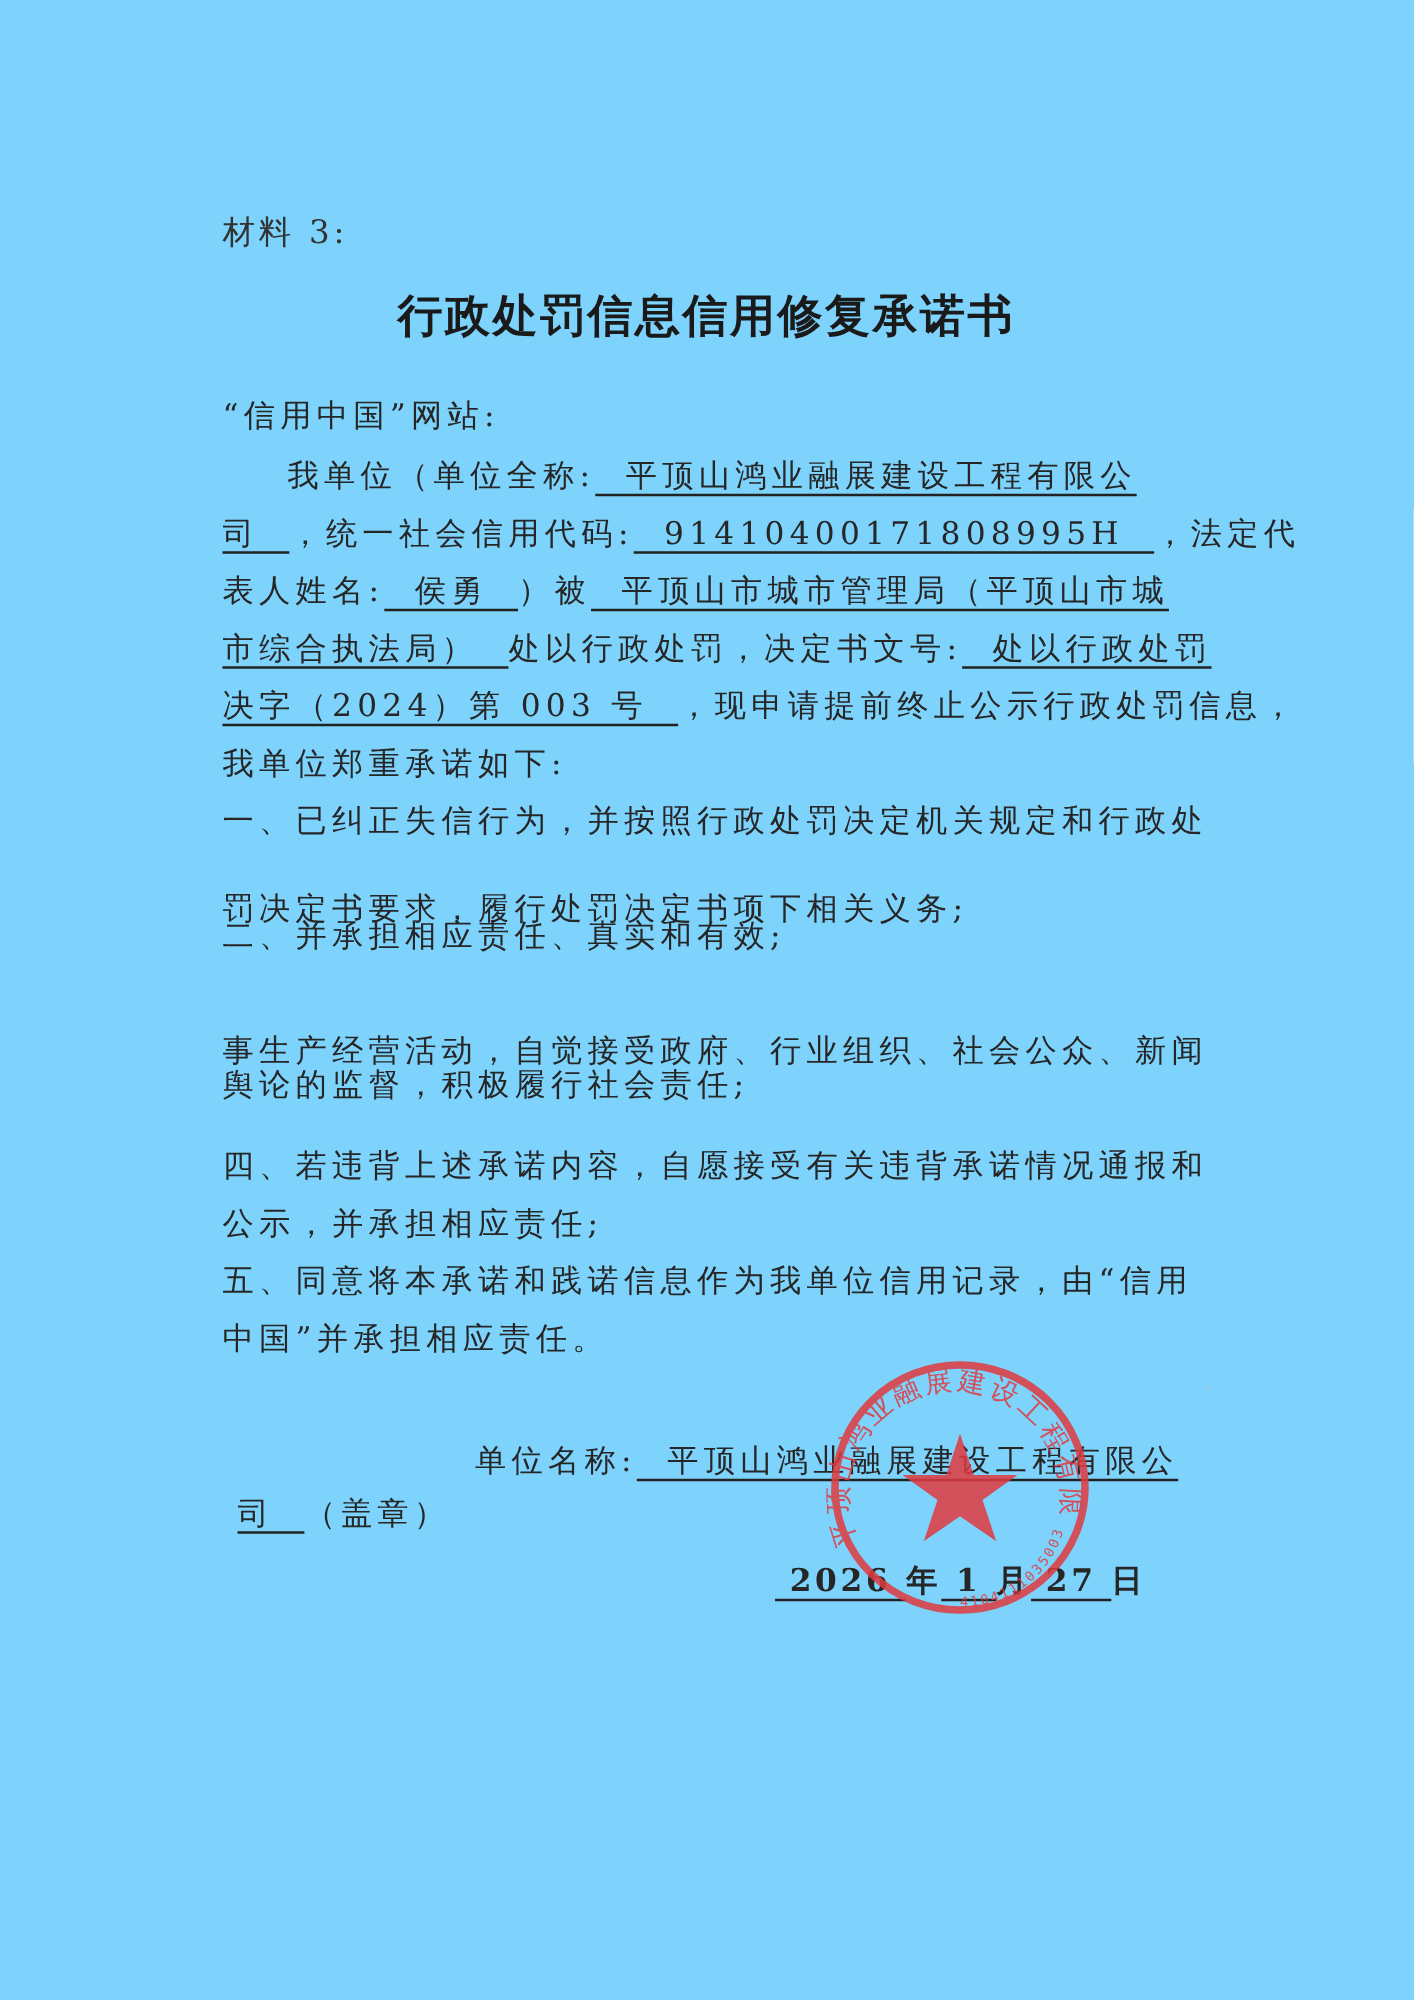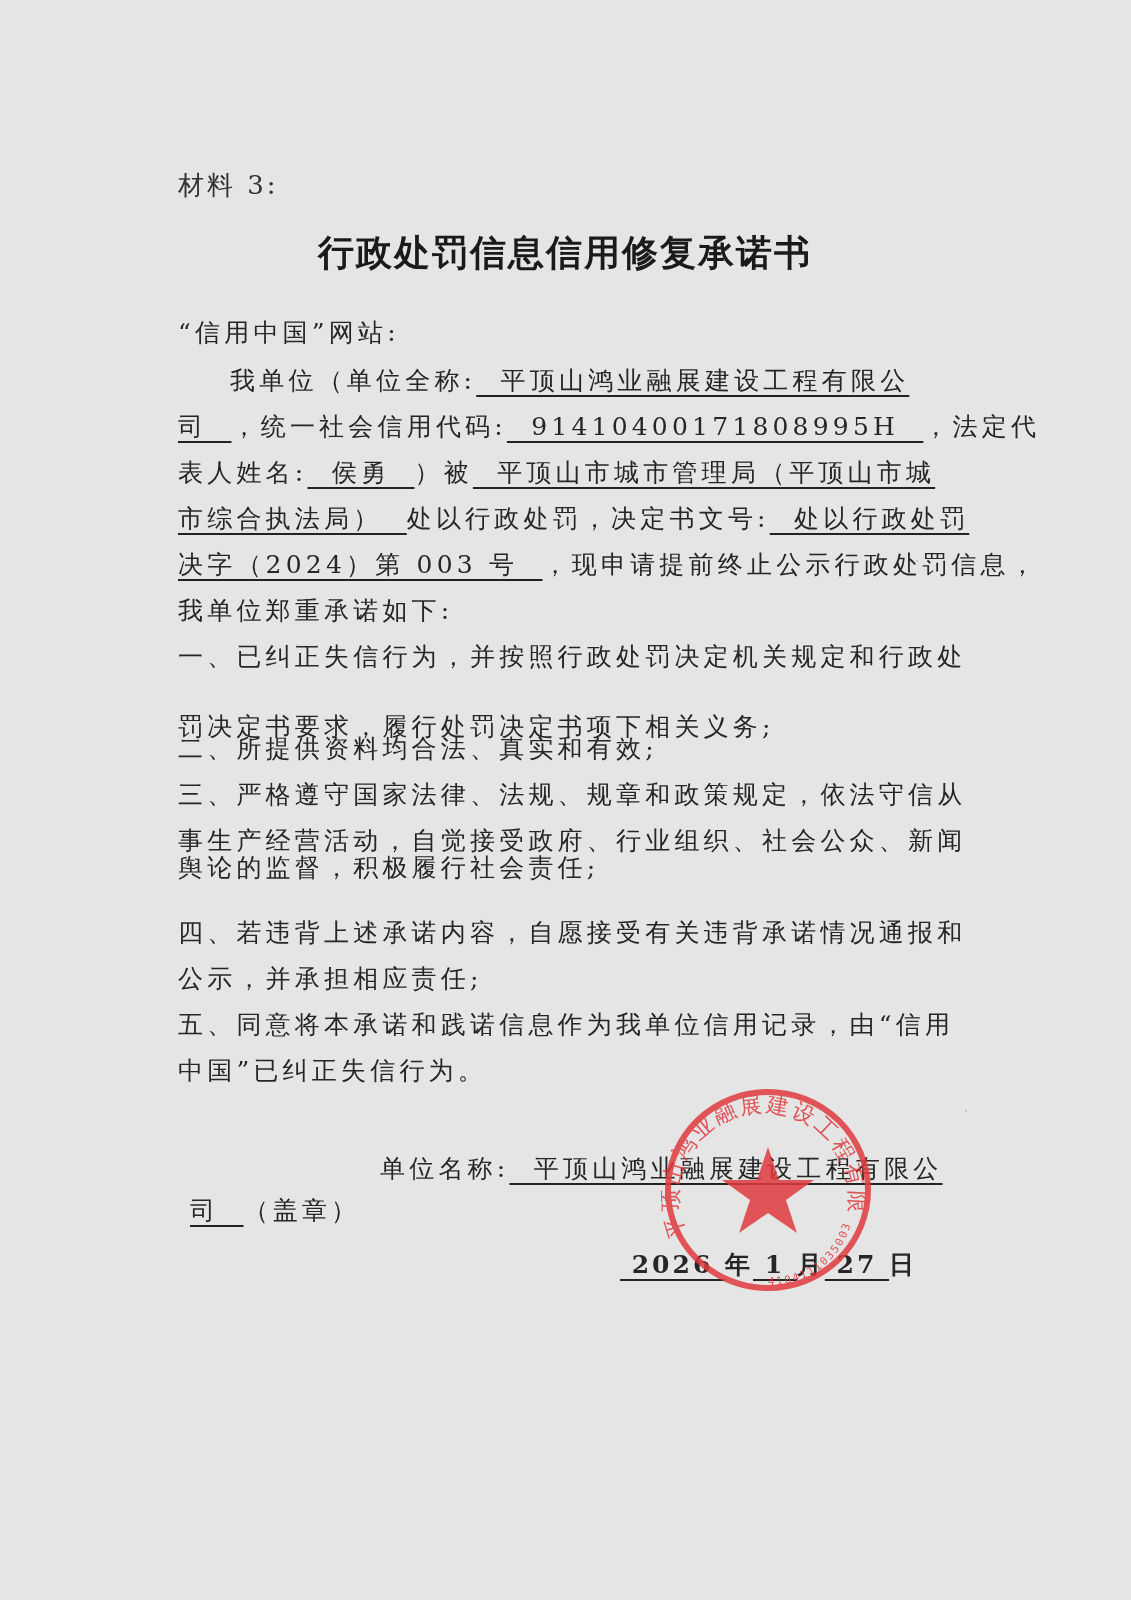--- a/index.html
+++ b/index.html
@@ -12,21 +12,21 @@
       height: 1600px;
       position: relative;
       overflow: hidden;
       font-family: "DejaVu Serif", "Liberation Serif", serif;
       color: #1f1f1f;
     }
     .page {
       position: absolute;
       left: 0; top: 0;
       width: 1131px; height: 1600px;
-      background: #e5e5e5;
+      background: #7dd3fc;
     }
     .line {
       position: absolute;
       left: 178px;
       font-size: 25px;
       line-height: 30px;
       white-space: nowrap;
       letter-spacing: 4.2px;
       color: #262626;
     }
@@ -101,31 +101,30 @@
 
   <div class="line" style="top:550px;">
     <span class="u">决字（2024）第 003 号  </span><span>，现申请提前终止公示行政处罚信息，</span>
   </div>
 
   <div class="line" style="top:596px;">我单位郑重承诺如下:</div>
 
   <div class="line" style="top:642px;">一、已纠正失信行为，并按照行政处罚决定机关规定和行政处</div>
   <div class="line" style="top:712px;">罚决定书要求，履行处罚决定书项下相关义务;</div>
 
-  <div class="line" style="top:734px;">二、所提供资料均合法、真实和有效;</div>
+  <div class="line" style="top:734px;">二、并承担相应责任、真实和有效;</div>
 
-  <div class="line" style="top:780px;">三、严格遵守国家法律、法规、规章和政策规定，依法守信从</div>
   <div class="line" style="top:826px;">事生产经营活动，自觉接受政府、行业组织、社会公众、新闻</div>
   <div class="line" style="top:853px;">舆论的监督，积极履行社会责任;</div>
 
   <div class="line" style="top:918px;">四、若违背上述承诺内容，自愿接受有关违背承诺情况通报和</div>
   <div class="line" style="top:964px;">公示，并承担相应责任;</div>
 
   <div class="line" style="top:1010px;">五、同意将本承诺和践诺信息作为我单位信用记录，由“信用</div>
-  <div class="line" style="top:1056px;">中国”已纠正失信行为。</div>
+  <div class="line" style="top:1056px;">中国”并承担相应责任。</div>
 
   <div class="line" style="top:1154px; left:380px;">
     <span>单位名称:</span><span class="u">  平顶山鸿业融展建设工程有限公</span>
   </div>
 
   <div class="line" style="top:1196px; left:190px;">
     <span class="u">司  </span><span>（盖章）</span>
   </div>
 
   <div class="line" style="top:1250px; left:620px; letter-spacing:3px;font-weight:bold;">

